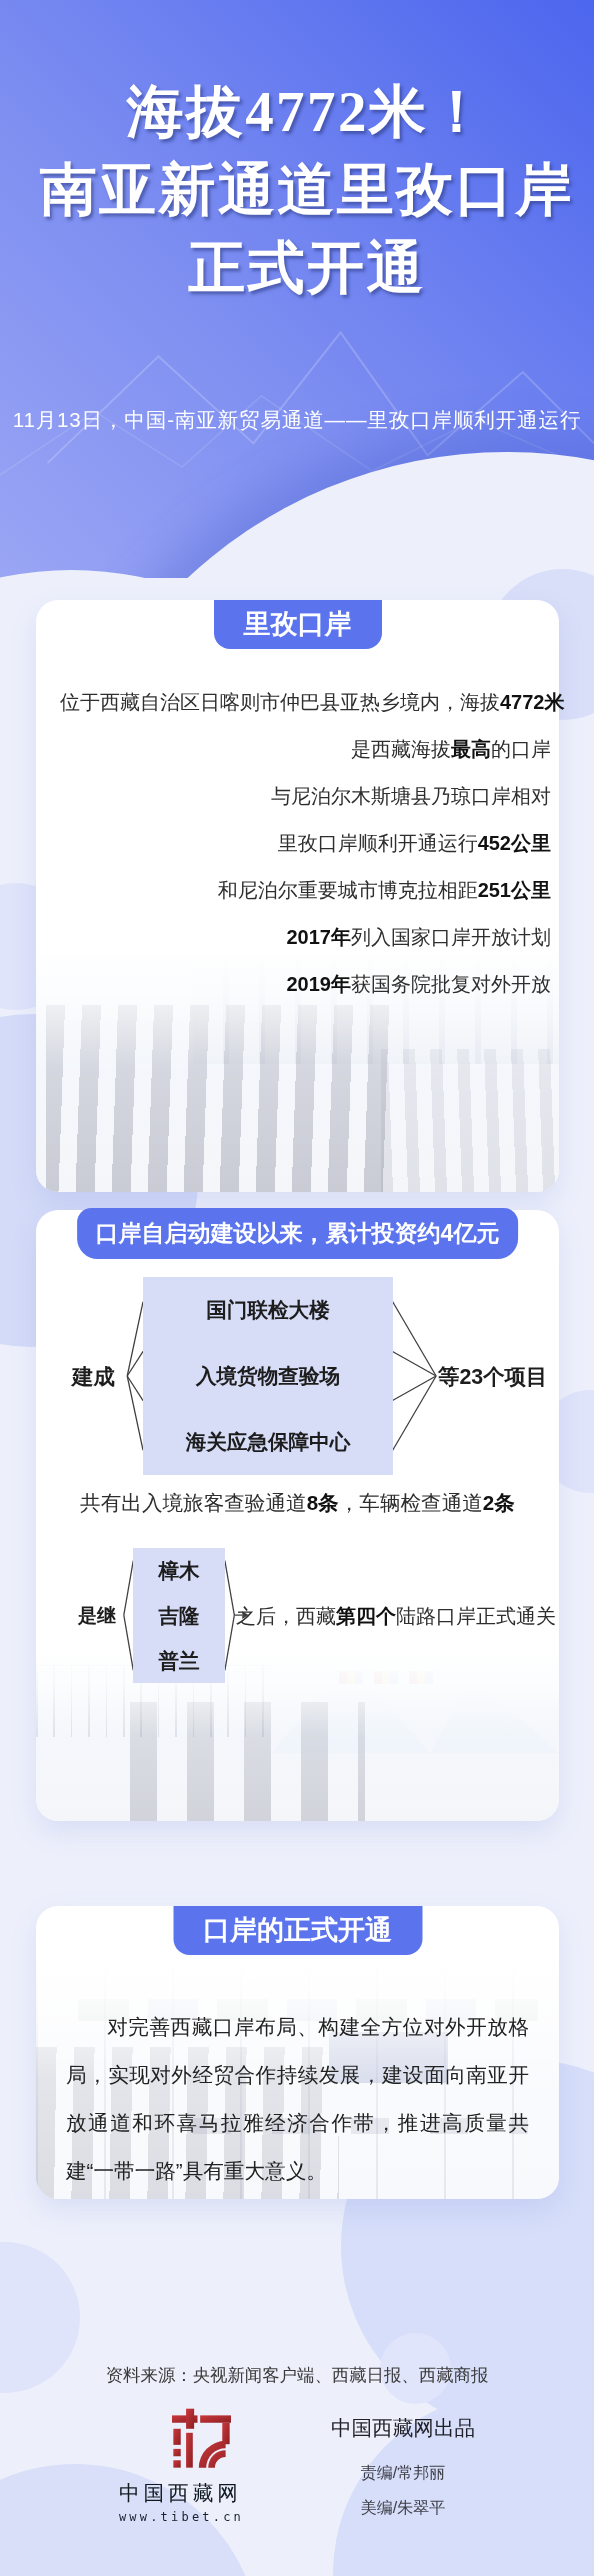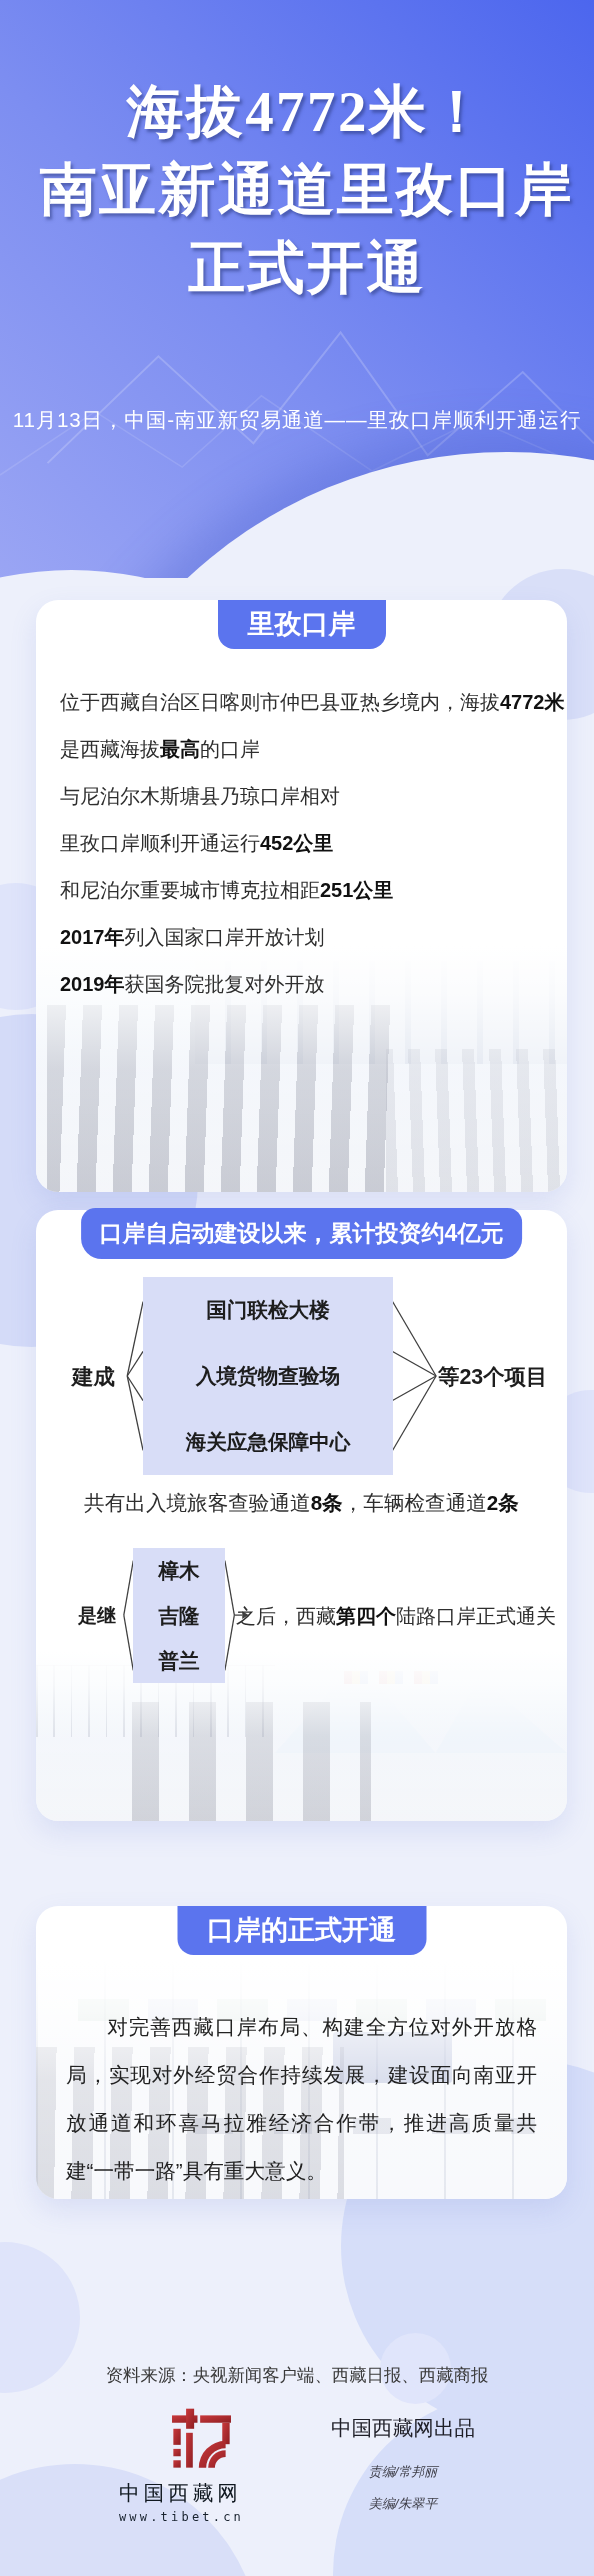--- a/index.html
+++ b/index.html
@@ -28,33 +28,33 @@
   .b3{left:-135px;top:1014px;width:333px;height:333px;background:#d4dbf8;}
   .b4{right:-48px;top:1390px;width:103px;height:103px;background:#dfe4fa;}
   .b5{right:-119px;top:2060px;width:372px;height:372px;background:#d6def9;}
   .b6{left:-71px;top:2242px;width:151px;height:151px;background:#dfe4fa;}
   .b7{right:-103px;top:2392px;width:364px;height:364px;background:#d6def9;}
   .b8{left:-111px;top:2464px;width:372px;height:372px;background:#d9dff8;}
   .b9{right:143px;top:2333px;width:71px;height:71px;background:#e0e5fb;}
 
   
   .card{position:absolute;left:36px;width:523px;background:#ffffff;border-radius:22px;
-        box-shadow:0 11px 27px rgba(110,130,220,.16);z-index:2;padding-left:8px;}
+        box-shadow:0 11px 27px rgba(110,130,220,.16);z-index:2;}
   .card1{top:600px;height:592px;}
   .card2{top:1210px;height:611px;}
   .card3{top:1906px;height:293px;}
   .badge{position:absolute;top:0;left:50%;transform:translateX(-50%);height:49px;line-height:49px;
         background:#5b74ee;color:#fff;font-weight:700;font-size:27px;white-space:nowrap;
         padding:0 30px;border-radius:0 0 16px 16px;z-index:3;}
   .badge-wide{top:-1.6px;height:51px;line-height:51px;font-size:23px;padding:0 19px;
         border-radius:14.3px 14.3px 20.6px 20.6px;}
 
   
   .lines{position:absolute;top:79px;left:0;right:0;padding:0 8px 0 24px;z-index:1;}
-  .line{height:47px;line-height:47px;font-size:20px;color:#2e2e2e;white-space:nowrap;}
+  .line{height:47px;line-height:47px;font-size:20px;color:#2e2e2e;white-space:nowrap;text-align:right;}
   .b{font-weight:700;color:#111111;}
 
   
   .d1{position:absolute;top:67px;left:0;right:0;height:198px;z-index:1;}
   .d2{position:absolute;top:338px;left:0;right:0;height:135px;z-index:1;}
   .diag-svg{position:absolute;left:0;top:0;width:523px;height:100%;}
   .diag-label{position:absolute;top:50%;transform:translateY(-50%);font-weight:700;font-size:21.4px;
         color:#1d1d1d;white-space:nowrap;}
   .d1 .lbl-left{left:36px;}
   .d1 .lbl-right{left:402px;}
@@ -110,21 +110,21 @@
         color:#3a3a3a;z-index:2;}
   .footer{position:absolute;top:2406px;left:0;width:100%;z-index:2;display:flex;
         justify-content:center;align-items:flex-start;gap:46px;}
   .logo-block{text-align:left;width:166px;}
   .logo-mark{width:67px;height:67px;display:block;margin:0 auto 6.3px;}
   .logo-name{font-size:20.6px;letter-spacing:4px;color:#101820;}
   .logo-url{font-size:12px;letter-spacing:3.2px;color:#18222e;margin-top:2.4px;
         font-family:"DejaVu Sans Mono","Liberation Mono",monospace;}
   .credits{padding-top:8px;text-align:center;}
   .produced{font-size:20.6px;color:#1f1f28;margin-bottom:20.6px;}
-  .credit-line{font-size:13px;color:#3c3c46;margin-bottom:14.3px;font-style:italic;}
+  .credit-line{font-size:16px;color:#3c3c46;margin-bottom:14.3px;}
 </style>
 </head>
 <body>
 
 <div class="page">
 
   <section class="hero">
     <svg class="mountains" viewBox="0 0 750 300" fill="none">
       <polyline points="60,255 200,120 320,230 430,90 540,245 660,140 750,230" stroke="rgba(255,255,255,0.20)" stroke-width="2.5"></polyline>
       <polyline points="0,270 120,190 230,260 330,170 470,265 600,200 750,265" stroke="rgba(255,255,255,0.12)" stroke-width="2"></polyline>

